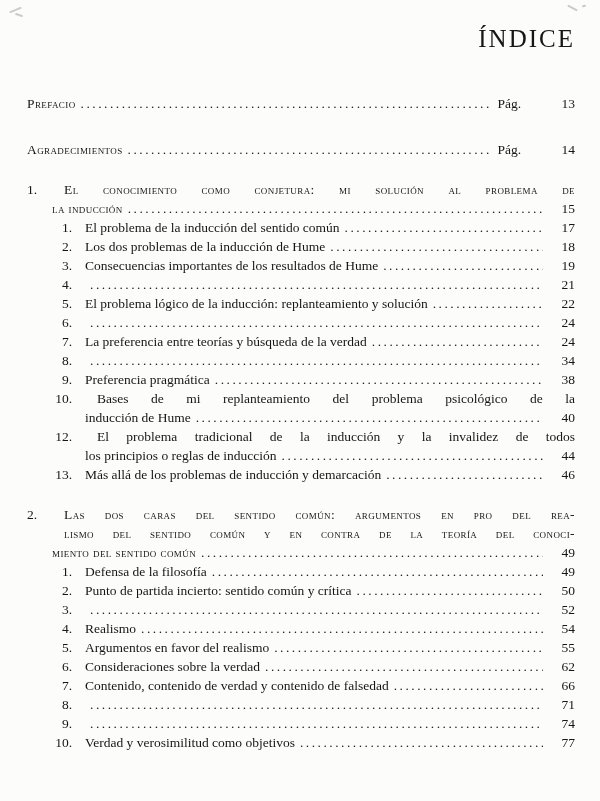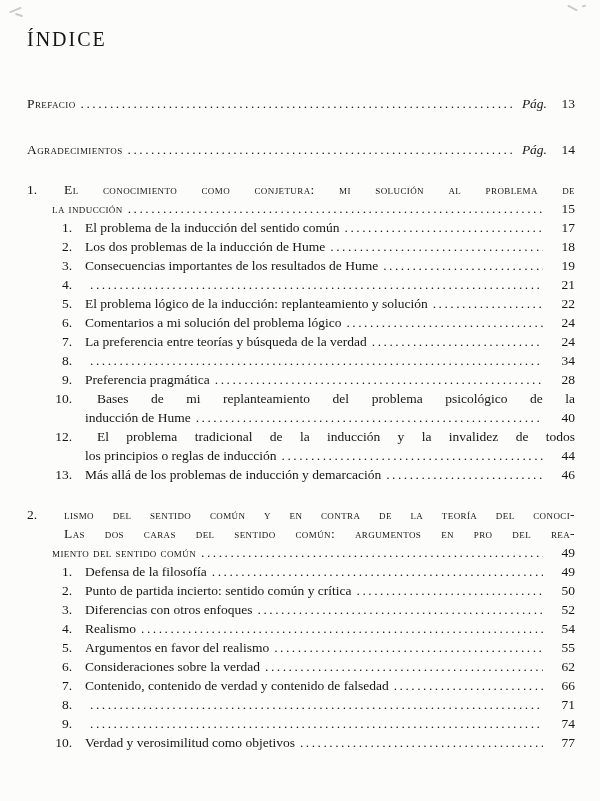--- a/index.html
+++ b/index.html
@@ -10,36 +10,36 @@
     color:#161616;
     position:relative;
     overflow:hidden;
   }
   .content{
     padding:26px 25px 0 27px;
     font-size:13.5px;
     line-height:19px;
   }
   .title{
-    text-align:left;
-    font-size:20px;
+    text-align:right;
+    font-size:25px;
     letter-spacing:2px;
     line-height:26px;
     font-weight:normal;
   }
   .sc{font-variant:small-caps;letter-spacing:.4px;}
   .row{display:flex;align-items:center;}
   .lbl{flex:0 1 auto;white-space:nowrap;}
   .dots{
     flex:1 1 auto;overflow:hidden;white-space:nowrap;
     margin:0 6px 0 5px;letter-spacing:2.5px;color:#1d1d1d;
   }
   .dots::after{content:"....................................................................................................................................................";}
   .page{flex:0 0 auto;width:26px;text-align:right;}
-  .pag{flex:0 0 auto;font-style:italic;margin-right:2px;}
+  .pag{flex:0 0 auto;margin-right:28px;}
   .front-matter{margin-top:42px;}
   .fm-row + .fm-row{margin-top:27px;}
   .section{margin-top:21px;}
   .sec-head{display:flex;}
   .sec-num{flex:0 0 25px;}
   .sec-title{flex:1 1 auto;min-width:0;}
   .jline{text-align:justify;text-align-last:justify;margin-left:12px;}
   .items{margin-left:21px;}
   .item{display:flex;}
   .item-num{flex:0 0 24px;text-align:right;margin-right:13px;}
@@ -134,21 +134,20 @@
                 <span class="lbl">El problema lógico de la inducción: replanteamiento y solución</span>
                 <span class="dots"></span>
                 <span class="page">22</span>
               </div>
             </div>
           </div>
           <div class="item">
             <span class="item-num">6.</span>
             <div class="item-body">
               <div class="row">
-                <span class="lbl">Comentarios a mi solución del problema lógico</span>
                 <span class="dots"></span>
                 <span class="page">24</span>
               </div>
             </div>
           </div>
           <div class="item">
             <span class="item-num">7.</span>
             <div class="item-body">
               <div class="row">
                 <span class="lbl">La preferencia entre teorías y búsqueda de la verdad</span>
@@ -165,21 +164,21 @@
                 <span class="page">34</span>
               </div>
             </div>
           </div>
           <div class="item">
             <span class="item-num">9.</span>
             <div class="item-body">
               <div class="row">
                 <span class="lbl">Preferencia pragmática</span>
                 <span class="dots"></span>
-                <span class="page">28</span>
+                <span class="page">38</span>
               </div>
             </div>
           </div>
           <div class="item">
             <span class="item-num">10.</span>
             <div class="item-body">
               <div class="jline">Bases de mi replanteamiento del problema psicológico de la</div>
               <div class="row">
                 <span class="lbl">inducción de Hume</span>
                 <span class="dots"></span>
@@ -207,22 +206,22 @@
                 <span class="page">46</span>
               </div>
             </div>
           </div>
         </div>
       </div>
       <div class="section">
         <div class="sec-head">
           <span class="sec-num">2.</span>
           <div class="sec-title">
+            <div class="jline sc">Las dos caras del sentido común: argumentos en pro del rea-</div>
             <div class="jline sc">lismo del sentido común y en contra de la teoría del conoci-</div>
-            <div class="jline sc">Las dos caras del sentido común: argumentos en pro del rea-</div>
             <div class="row">
               <span class="sc lbl">miento del sentido común</span>
               <span class="dots"></span>
               <span class="page">49</span>
             </div>
           </div>
         </div>
         <div class="items">
           <div class="item">
             <span class="item-num">1.</span>
@@ -241,21 +240,20 @@
                 <span class="lbl">Punto de partida incierto: sentido común y crítica</span>
                 <span class="dots"></span>
                 <span class="page">50</span>
               </div>
             </div>
           </div>
           <div class="item">
             <span class="item-num">3.</span>
             <div class="item-body">
               <div class="row">
-                <span class="lbl">Diferencias con otros enfoques</span>
                 <span class="dots"></span>
                 <span class="page">52</span>
               </div>
             </div>
           </div>
           <div class="item">
             <span class="item-num">4.</span>
             <div class="item-body">
               <div class="row">
                 <span class="lbl">Realismo</span>

